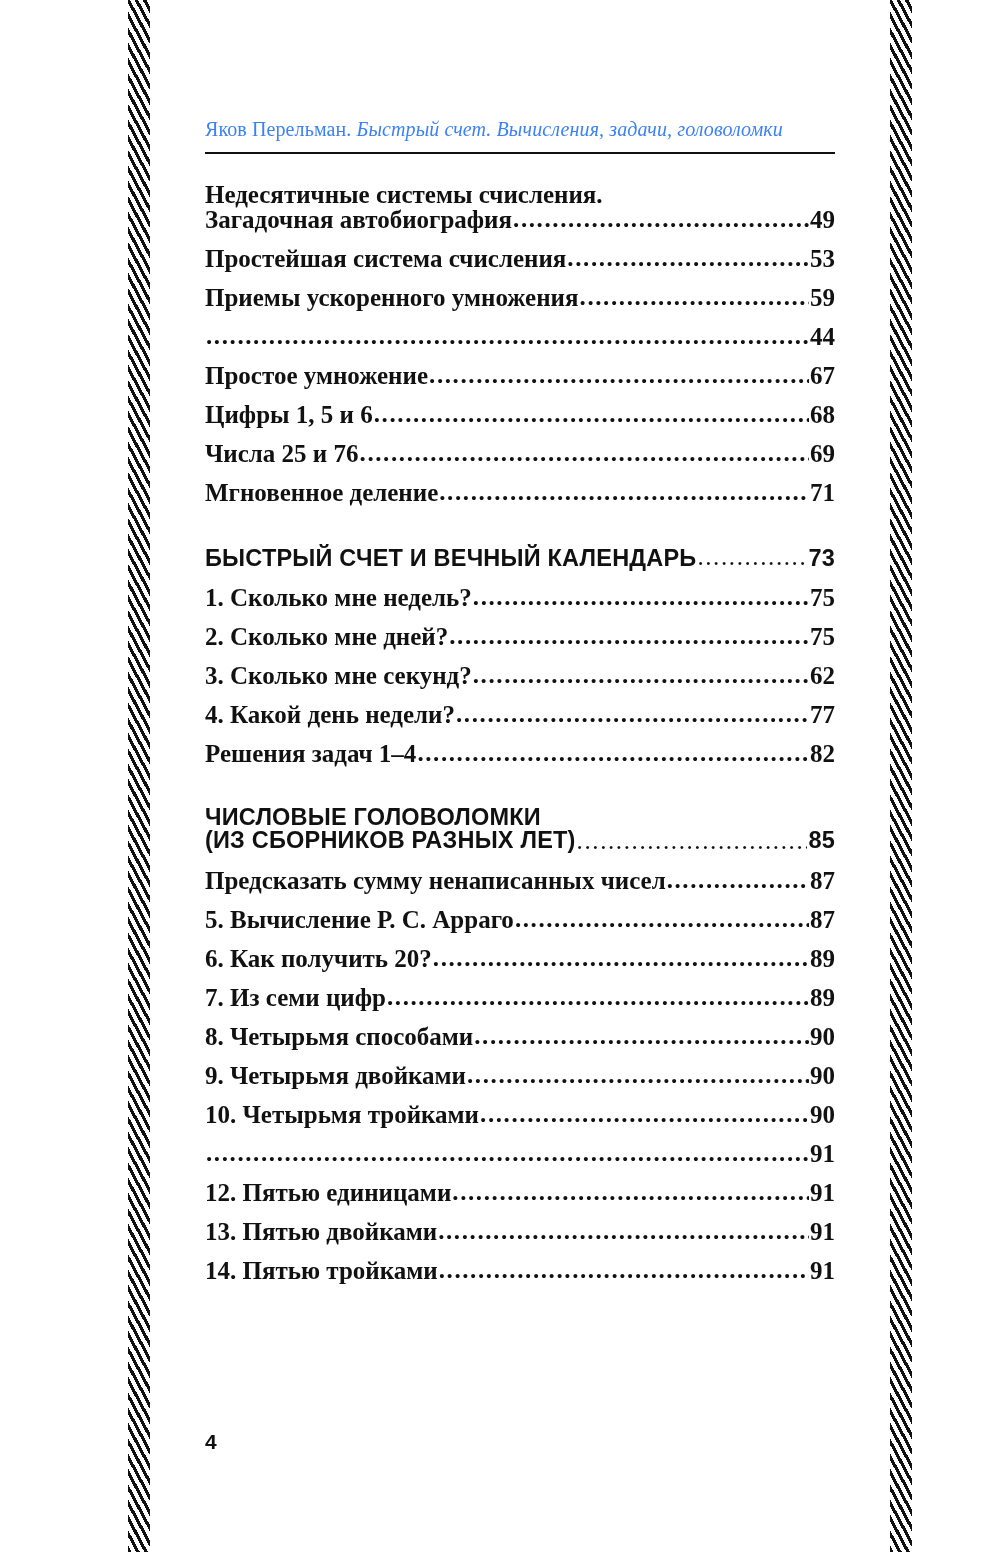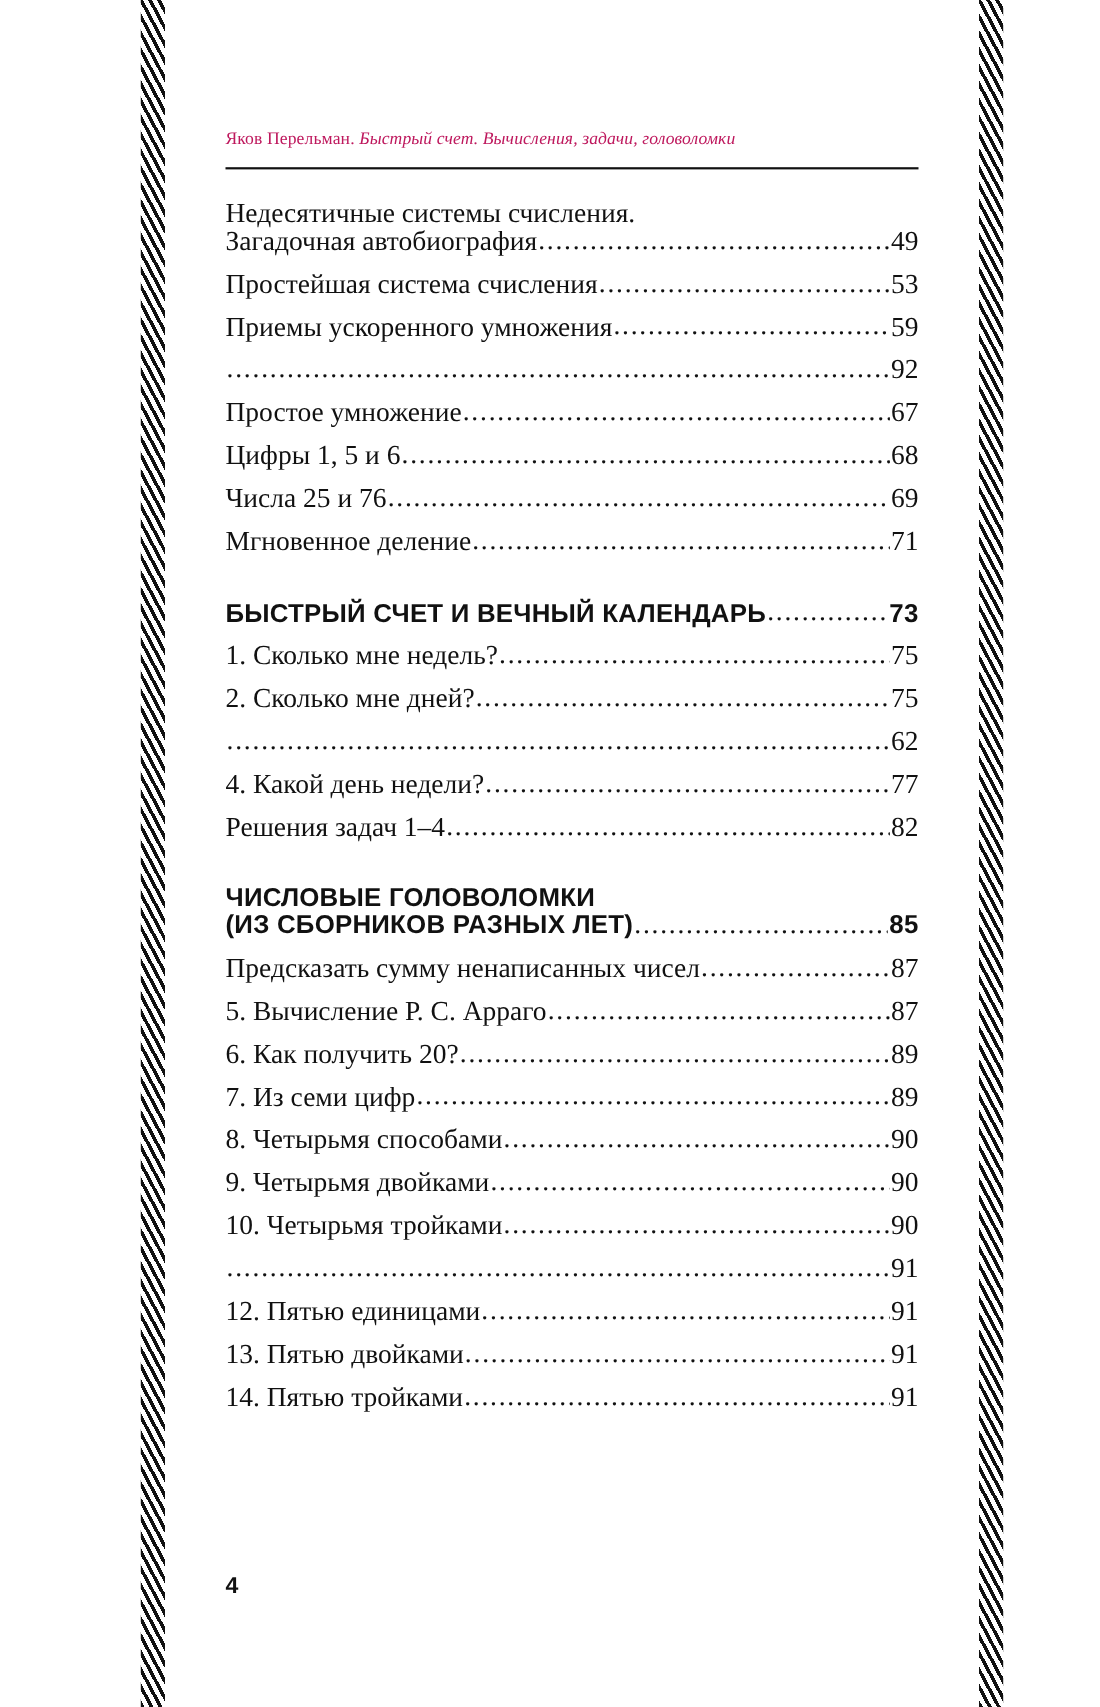--- a/index.html
+++ b/index.html
@@ -40,22 +40,22 @@
     top: 0;
     width: 630px;
     height: 100%;
   }
 
   .running-head {
     position: absolute;
     top: 118px;
     left: 0;
     width: 630px;
-    font-size: 16px;
-    color: #be185d;
+    font-size: 20px;
+    color: #3b82f6;
     letter-spacing: 0.1px;
     white-space: nowrap;
   }
   .running-head .italic { font-style: italic; }
   .rule {
     position: absolute;
     top: 152px;
     left: 0;
     width: 630px;
     height: 2px;
@@ -70,20 +70,21 @@
   }
 
   .toc-entry {
     display: flex;
     align-items: baseline;
     font-size: 25px;
     line-height: 1.0;
     color: #111;
     margin-bottom: 14px;
     white-space: nowrap;
+    font-weight: bold;
   }
   .toc-entry .title {
     flex: 0 0 auto;
   }
   .toc-entry .dots {
     flex: 1 1 auto;
     overflow: hidden;
     white-space: nowrap;
     margin: 0 1px;
     font-size: 25px;
@@ -164,21 +165,21 @@
           <span class="dots">....................................................................................................</span>
           <span class="page-num">53</span>
         </div>
         <div class="toc-entry">
           <span class="title">Приемы ускоренного умножения </span>
           <span class="dots">....................................................................................................</span>
           <span class="page-num">59</span>
         </div>
         <div class="toc-entry">
           <span class="dots">....................................................................................................</span>
-          <span class="page-num">92</span>
+          <span class="page-num">44</span>
         </div>
         <div class="toc-entry">
           <span class="title">Простое умножение </span>
           <span class="dots">....................................................................................................</span>
           <span class="page-num">67</span>
         </div>
         <div class="toc-entry">
           <span class="title">Цифры 1, 5 и 6</span>
           <span class="dots">....................................................................................................</span>
           <span class="page-num">68</span>
@@ -203,20 +204,21 @@
           <span class="title">1. Сколько мне недель? </span>
           <span class="dots">....................................................................................................</span>
           <span class="page-num">75</span>
         </div>
         <div class="toc-entry">
           <span class="title">2. Сколько мне дней? </span>
           <span class="dots">....................................................................................................</span>
           <span class="page-num">75</span>
         </div>
         <div class="toc-entry">
+          <span class="title">3. Сколько мне секунд? </span>
           <span class="dots">....................................................................................................</span>
           <span class="page-num">62</span>
         </div>
         <div class="toc-entry">
           <span class="title">4. Какой день недели? </span>
           <span class="dots">....................................................................................................</span>
           <span class="page-num">77</span>
         </div>
         <div class="toc-entry">
           <span class="title">Решения задач 1–4 </span>

